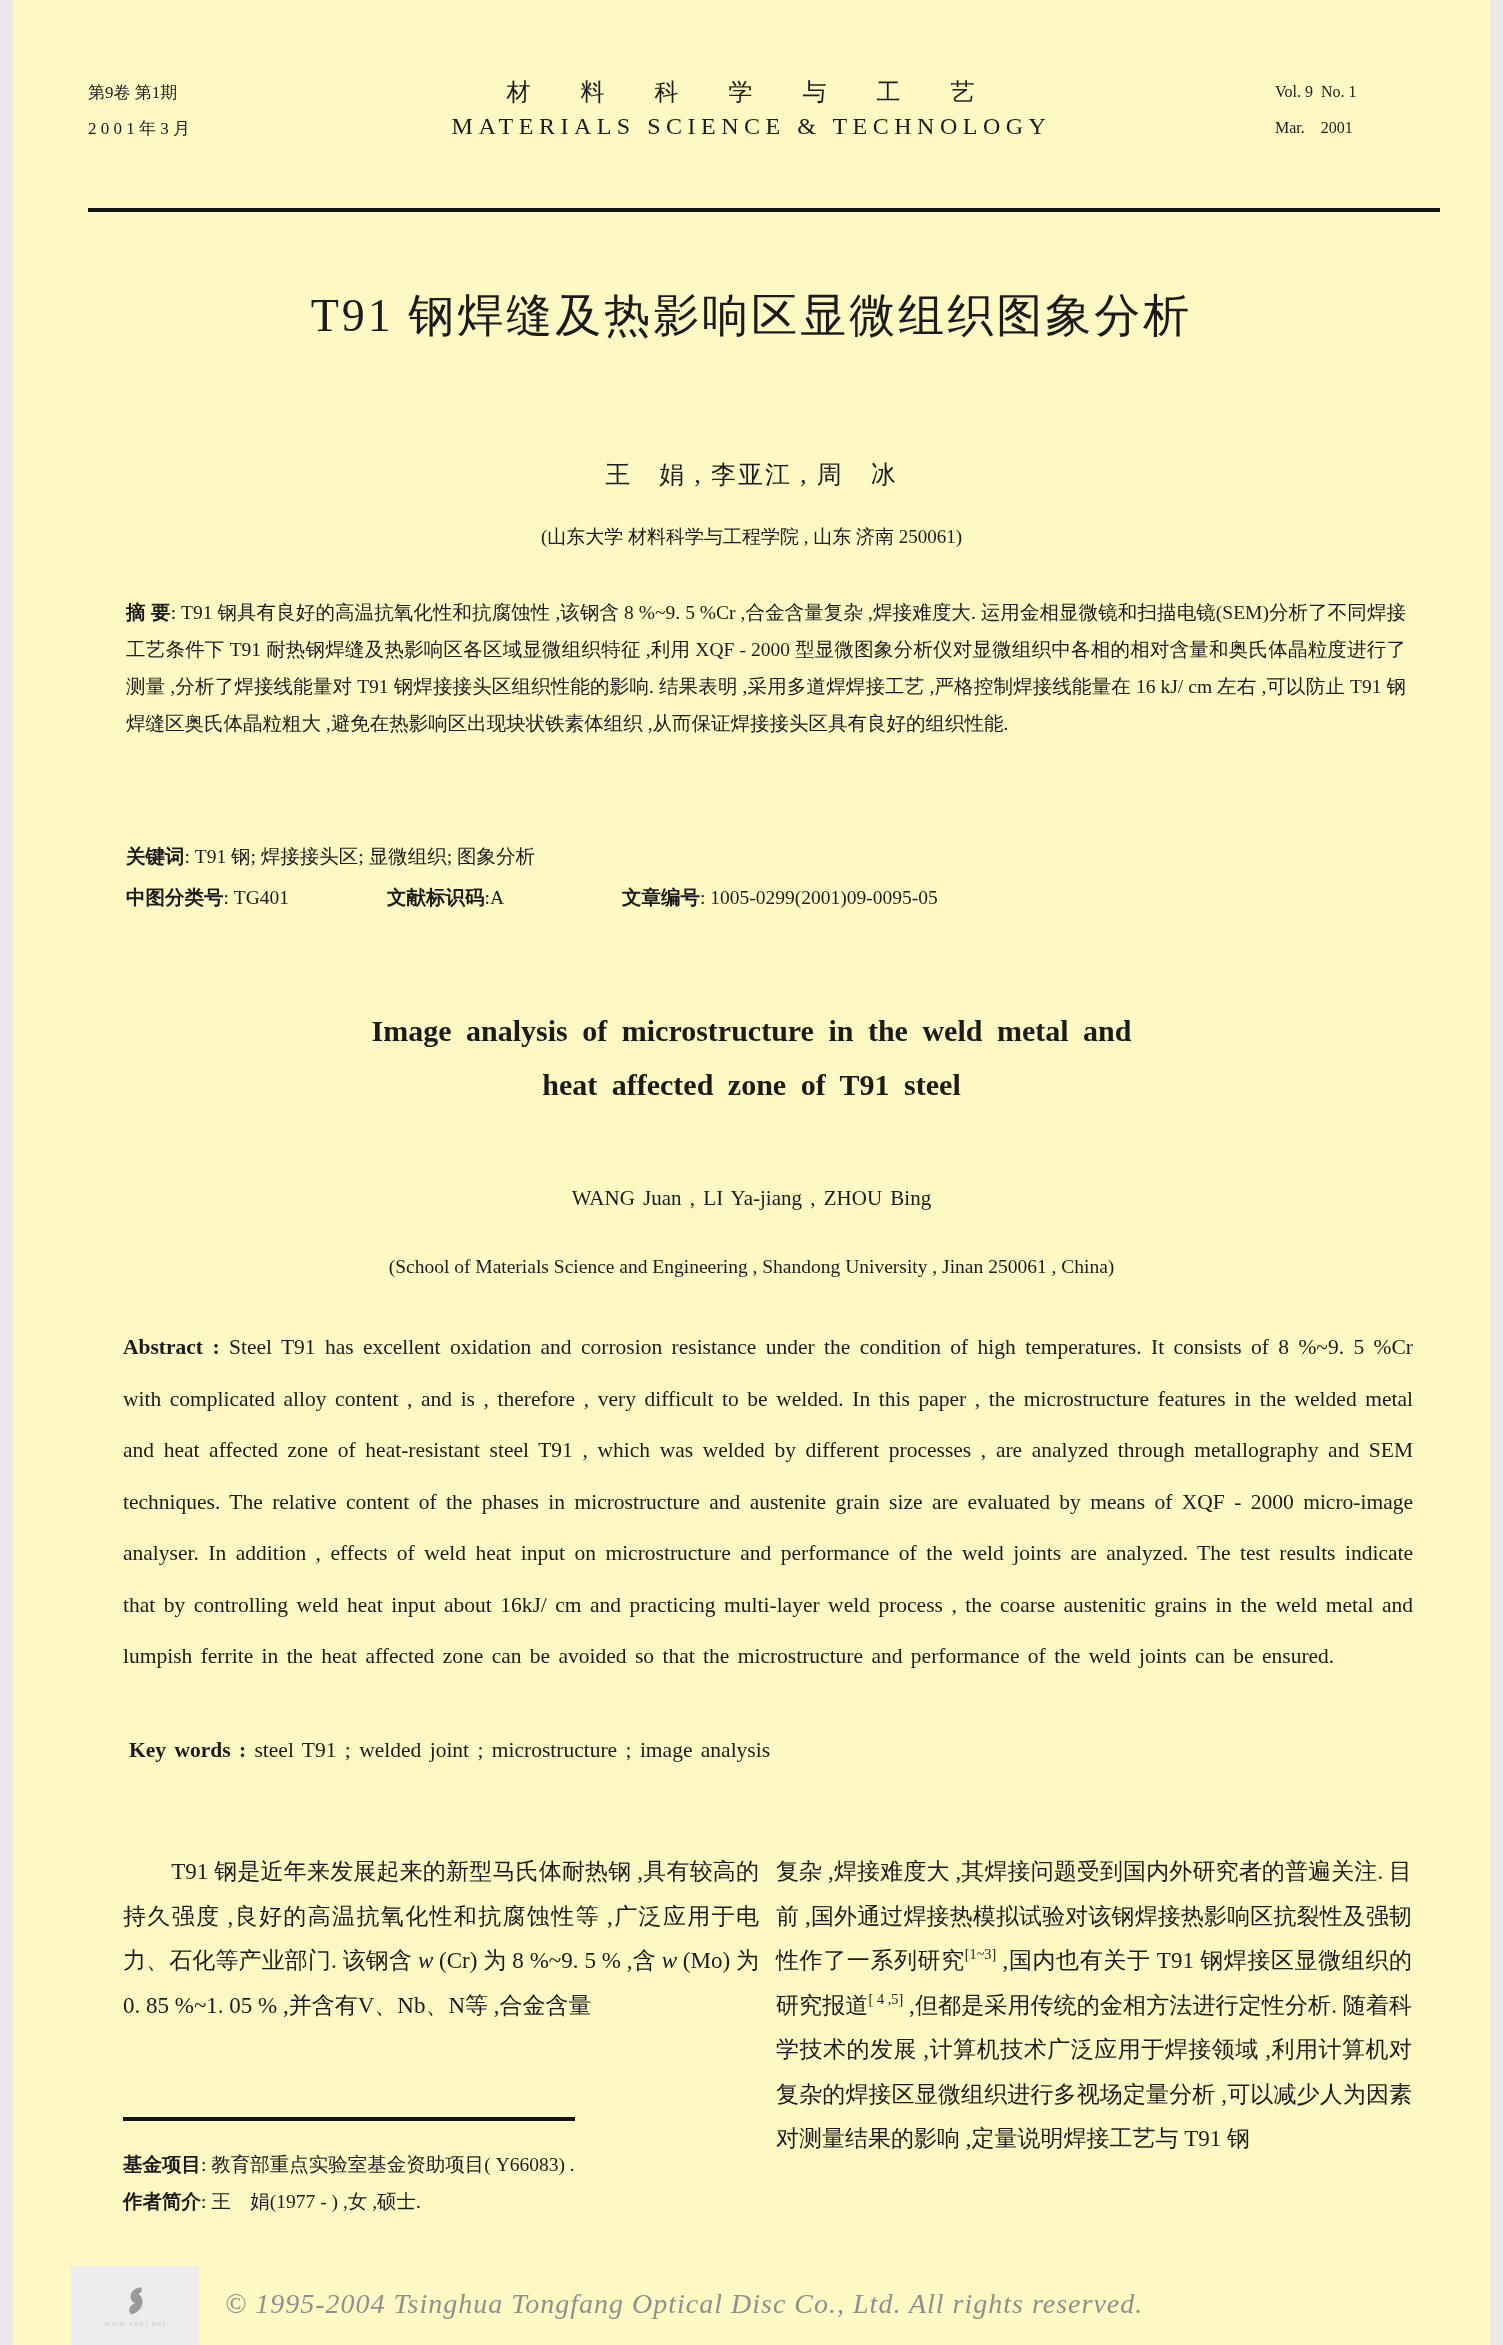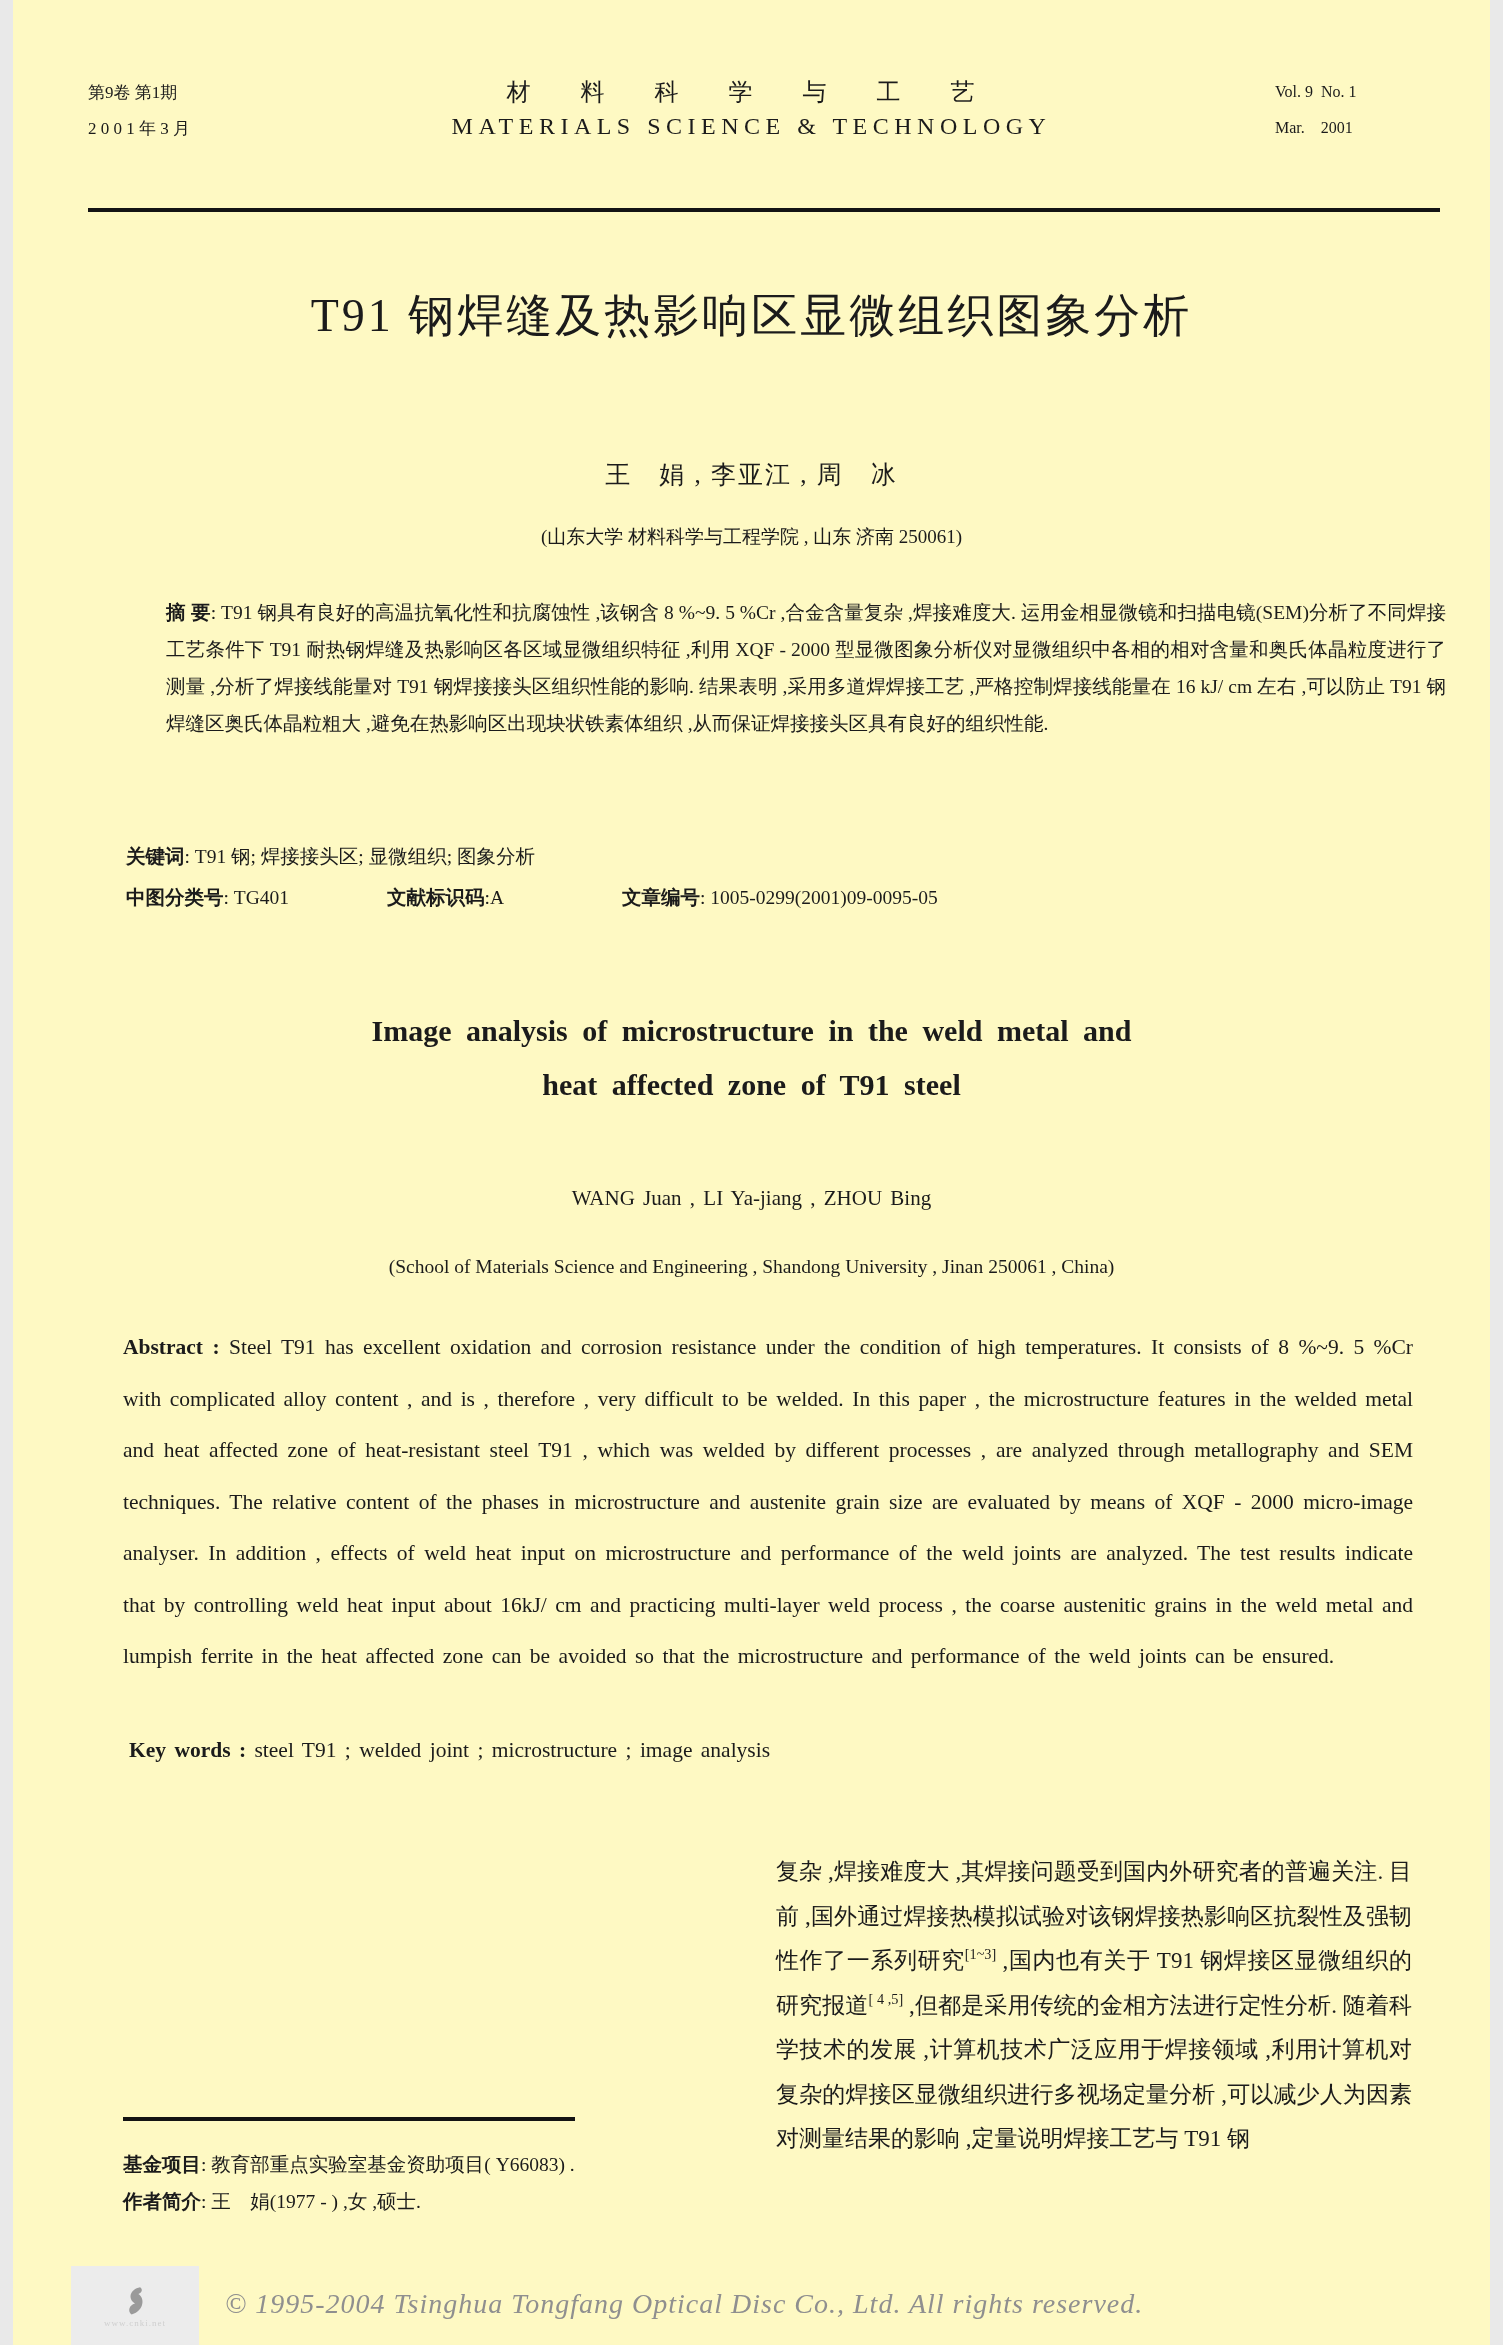--- a/index.html
+++ b/index.html
@@ -15,21 +15,21 @@
   
   .hdr-small{font-size:17px;line-height:1;}
   .hdr-zh-journal{font-size:24px;letter-spacing:22px;line-height:1;}
   .hdr-en-journal{font-size:24px;letter-spacing:5.5px;line-height:1;}
   .rule{background:#141414;}
   
   .title-zh{font-size:46px;letter-spacing:3px;line-height:1.2;}
   .authors-zh{font-size:25px;letter-spacing:2px;}
   .affil-zh{font-size:19px;}
   
-  .blk-zh{font-size:19.5px;line-height:37px;text-align:justify;margin-left:40px;}
+  .blk-zh{font-size:19.5px;line-height:37px;text-align:justify;}
   .kwline{font-size:19.5px;line-height:1;}
   .metaline{font-size:19.5px;line-height:1;display:flex;}
   .metaline .m1{margin-right:98px;}
   .metaline .m2{margin-right:118px;}
   
   .title-en{font-size:30px;font-weight:700;line-height:57px;word-spacing:7px;}
   .authors-en{font-size:21px;word-spacing:3px;}
   .affil-en{font-size:19.5px;}
   .abs-en{font-size:21.5px;line-height:51.5px;text-align:justify;word-spacing:3px;}
   .kw-en{font-size:21.5px;word-spacing:3px;}
@@ -84,20 +84,21 @@
   <div class="abs ctr affil-en" style="top:1256px;">(School of Materials Science and Engineering , Shandong University , Jinan 250061 , China)</div>
 
   <div class="abs abs-en" style="left:110px;top:1322px;width:1290px;">
     <b>Abstract :</b><span> Steel T91 has excellent oxidation and corrosion resistance under the condition of high temperatures. It consists of 8 %~9. 5 %Cr with complicated alloy content , and is , therefore , very difficult to be welded. In this paper , the microstructure features in the welded metal and heat affected zone of heat-resistant steel T91 , which was welded by different processes , are analyzed through metallography and SEM techniques. The relative content of the phases in microstructure and austenite grain size are evaluated by means of XQF - 2000 micro-image analyser. In addition , effects of weld heat input on microstructure and performance of the weld joints are analyzed. The test results indicate that by controlling weld heat input about 16kJ/ cm and practicing multi-layer weld process , the coarse austenitic grains in the weld metal and lumpish ferrite in the heat affected zone can be avoided so that the microstructure and performance of the weld joints can be ensured.</span>
   </div>
 
   <div class="abs kw-en" style="left:116px;top:1738px;">
     <b>Key words :</b><span> steel T91 ; welded joint ; microstructure ; image analysis</span>
   </div>
 
+  <div class="abs col" style="left:110px;top:1850px;width:636px;text-indent:2.1em;"><span>T91 钢是近年来发展起来的新型马氏体耐热钢 ,具有较高的持久强度 ,良好的高温抗氧化性和抗腐蚀性等 ,广泛应用于电力、石化等产业部门. 该钢含 </span><span style="font-style: italic;">w</span><span> (Cr) 为 8 %~9. 5 % ,含 </span><span style="font-style: italic;">w</span><span> (Mo) 为 0. 85 %~1. 05 % ,并含有V、Nb、N等 ,合金含量</span></div>
   <div class="abs col" style="left:763px;top:1850px;width:636px;"><span>复杂 ,焊接难度大 ,其焊接问题受到国内外研究者的普遍关注. 目前 ,国外通过焊接热模拟试验对该钢焊接热影响区抗裂性及强韧性作了一系列研究</span><sup>[1~3]</sup><span> ,国内也有关于 T91 钢焊接区显微组织的研究报道</span><sup>[ 4 ,5]</sup><span> ,但都是采用传统的金相方法进行定性分析. 随着科学技术的发展 ,计算机技术广泛应用于焊接领域 ,利用计算机对复杂的焊接区显微组织进行多视场定量分析 ,可以减少人为因素对测量结果的影响 ,定量说明焊接工艺与 T91 钢</span></div>
 
   <div class="abs rule" style="left:110px;top:2117px;width:452px;height:4px;"></div>
 
   <div class="abs fnote" style="left:110px;top:2146px;width:660px;">
     <div><span class="heilabel">基金项目</span><span>: 教育部重点实验室基金资助项目( Y66083) .</span></div>
     <div><span class="heilabel">作者简介</span><span>: 王　娟(1977 - ) ,女 ,硕士.</span></div>
   </div>
 
   <div class="abs logo-box" style="left:58px;top:2266px;width:128px;height:79px;">

